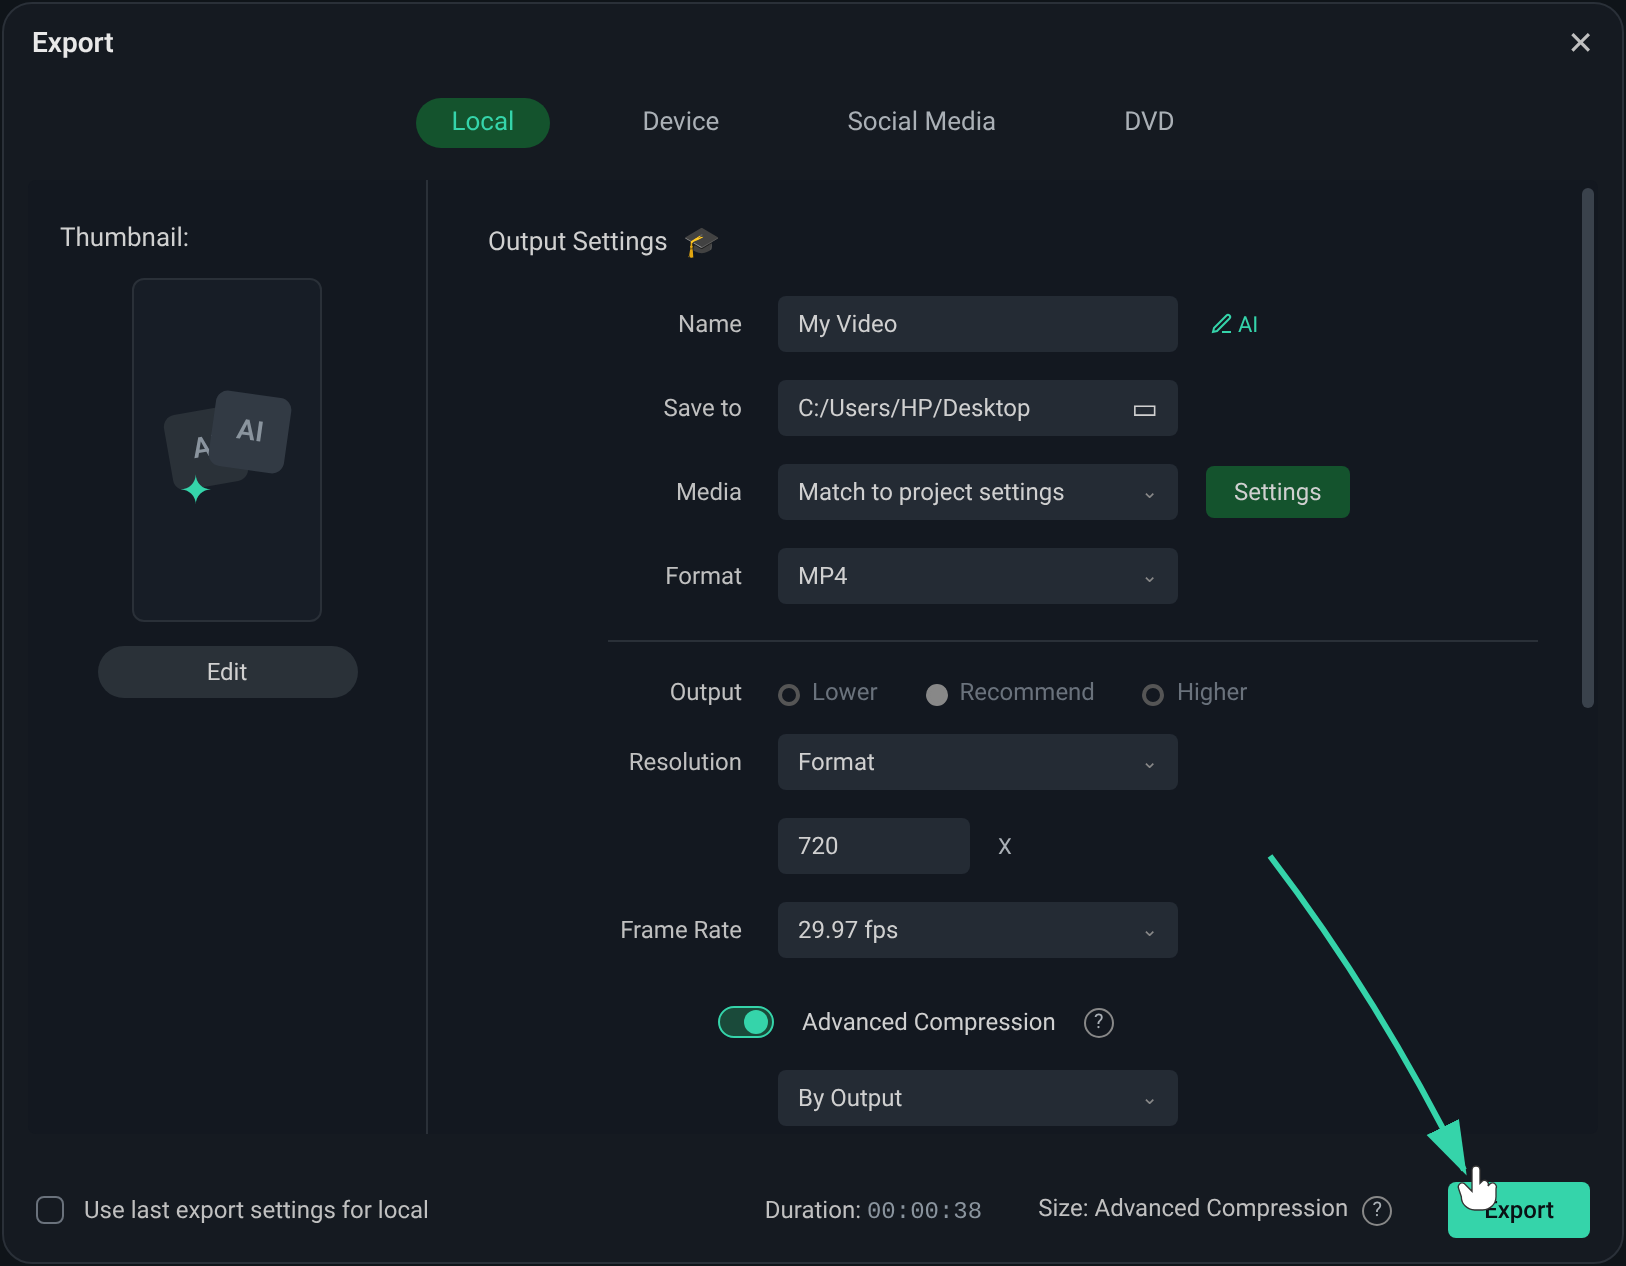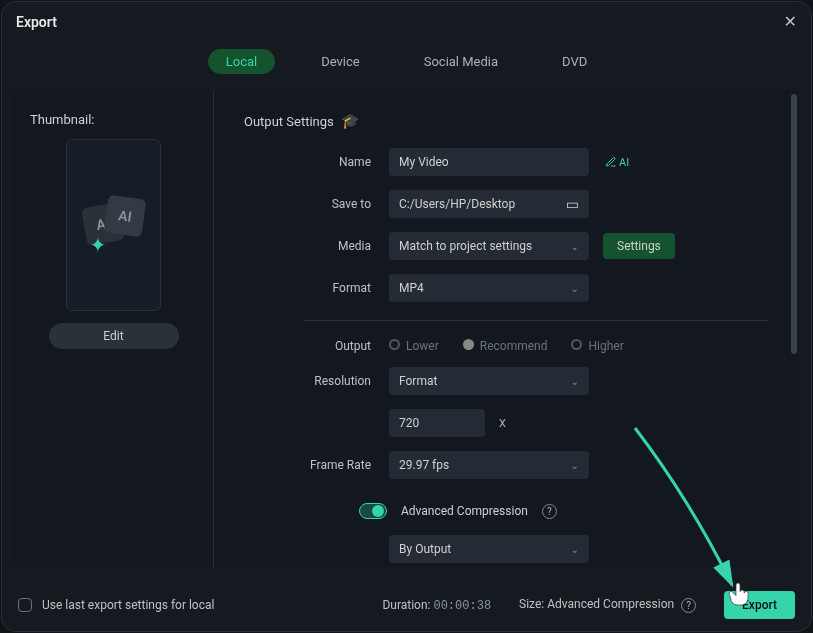--- a/index.html
+++ b/index.html
@@ -29,21 +29,21 @@
 .row { display:flex; align-items:center; margin-bottom:14px; }
 .label { width:145px; text-align:right; padding-right:18px; font-size:12px; color:#c0c0c0; }
 .inp,.sel { background:#242b34; border:none; border-radius:4px; height:28px; padding:0 10px; color:#d0d0d0; font-size:12px; width:200px; }
 .sel { display:flex; align-items:center; justify-content:space-between; cursor:pointer; }
 .chev { color:#888; font-size:10px; }
 .ai { color:#35d4aa; font-size:11px; margin-left:16px; display:flex; align-items:center; gap:2px; }
 .folder { color:#d0d0d0; font-size:14px; }
 .settings-btn { margin-left:14px; background:#14532d; border:none; color:#d0d0d0; font-size:12px; padding:6px 14px; border-radius:4px; cursor:pointer; }
 .divider { height:1px; background:#2a3038; margin:18px 0 18px 60px; }
 .radios { display:flex; gap:24px; }
-.radio { display:flex; align-items:flex-start; gap:6px; font-size:12px; color:#6a727c; }
+.radio { display:flex; align-items:flex-end; gap:6px; font-size:12px; color:#6a727c; }
 .rdot { width:11px; height:11px; border-radius:50%; border:2px solid #555; }
 .rdot.on { background:#888; border-color:#888; }
 .dim { width:96px; }
 .x { color:#aab0b6; font-size:11px; margin:0 14px; }
 .toggle-row { display:flex; align-items:center; gap:14px; margin:24px 0 16px 115px; }
 .toggle { width:28px; height:16px; background:#1a4a3a; border:1px solid #35d4aa; border-radius:10px; position:relative; cursor:pointer; }
 .toggle::after { content:""; position:absolute; right:2px; top:1px; width:12px; height:12px; background:#35d4aa; border-radius:50%; }
 .toggle-label { font-size:12px; color:#d0d0d0; }
 .qmark { width:15px; height:15px; border:1px solid #888; border-radius:50%; font-size:10px; color:#aab0b6; display:flex; align-items:center; justify-content:center; }
 .footer { display:flex; align-items:center; padding:12px 16px; font-size:12px; color:#c0c0c0; }

